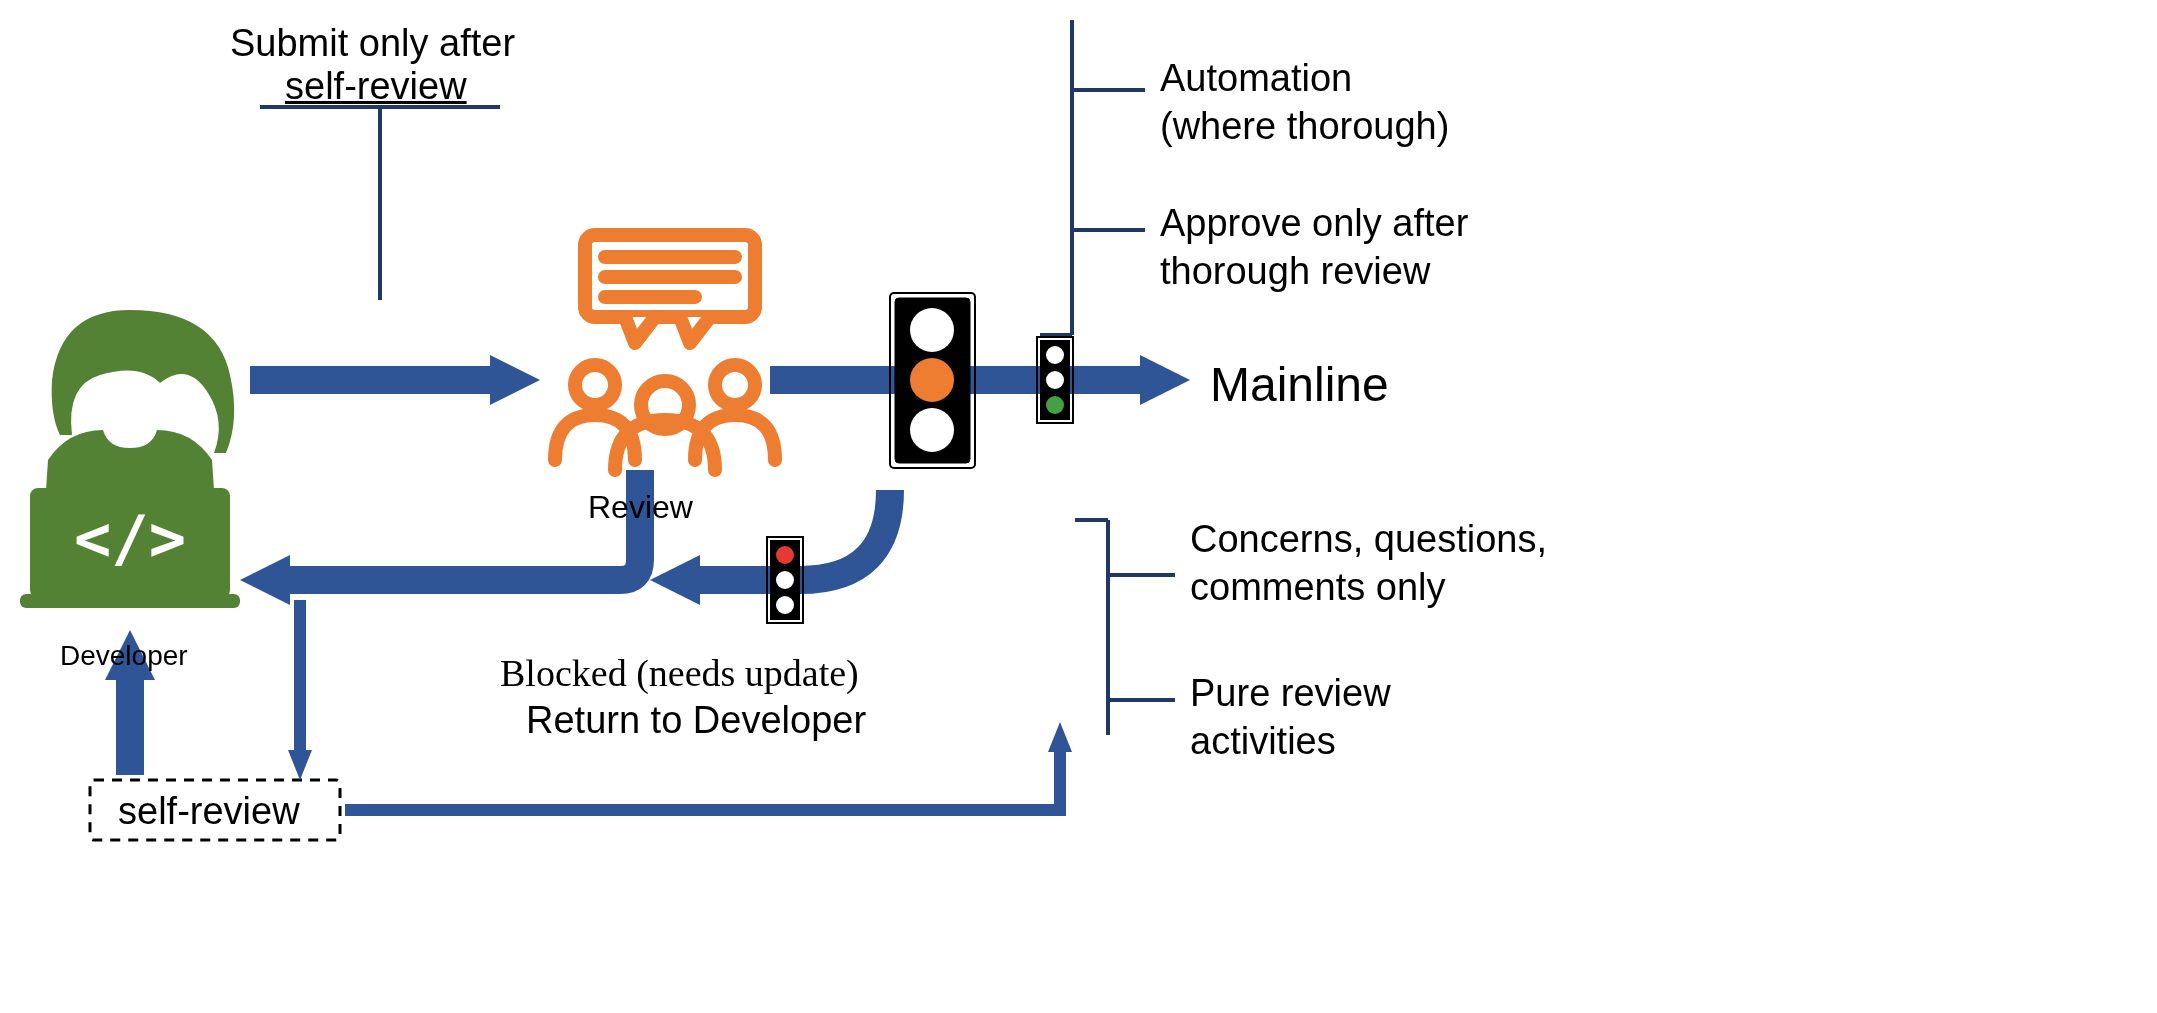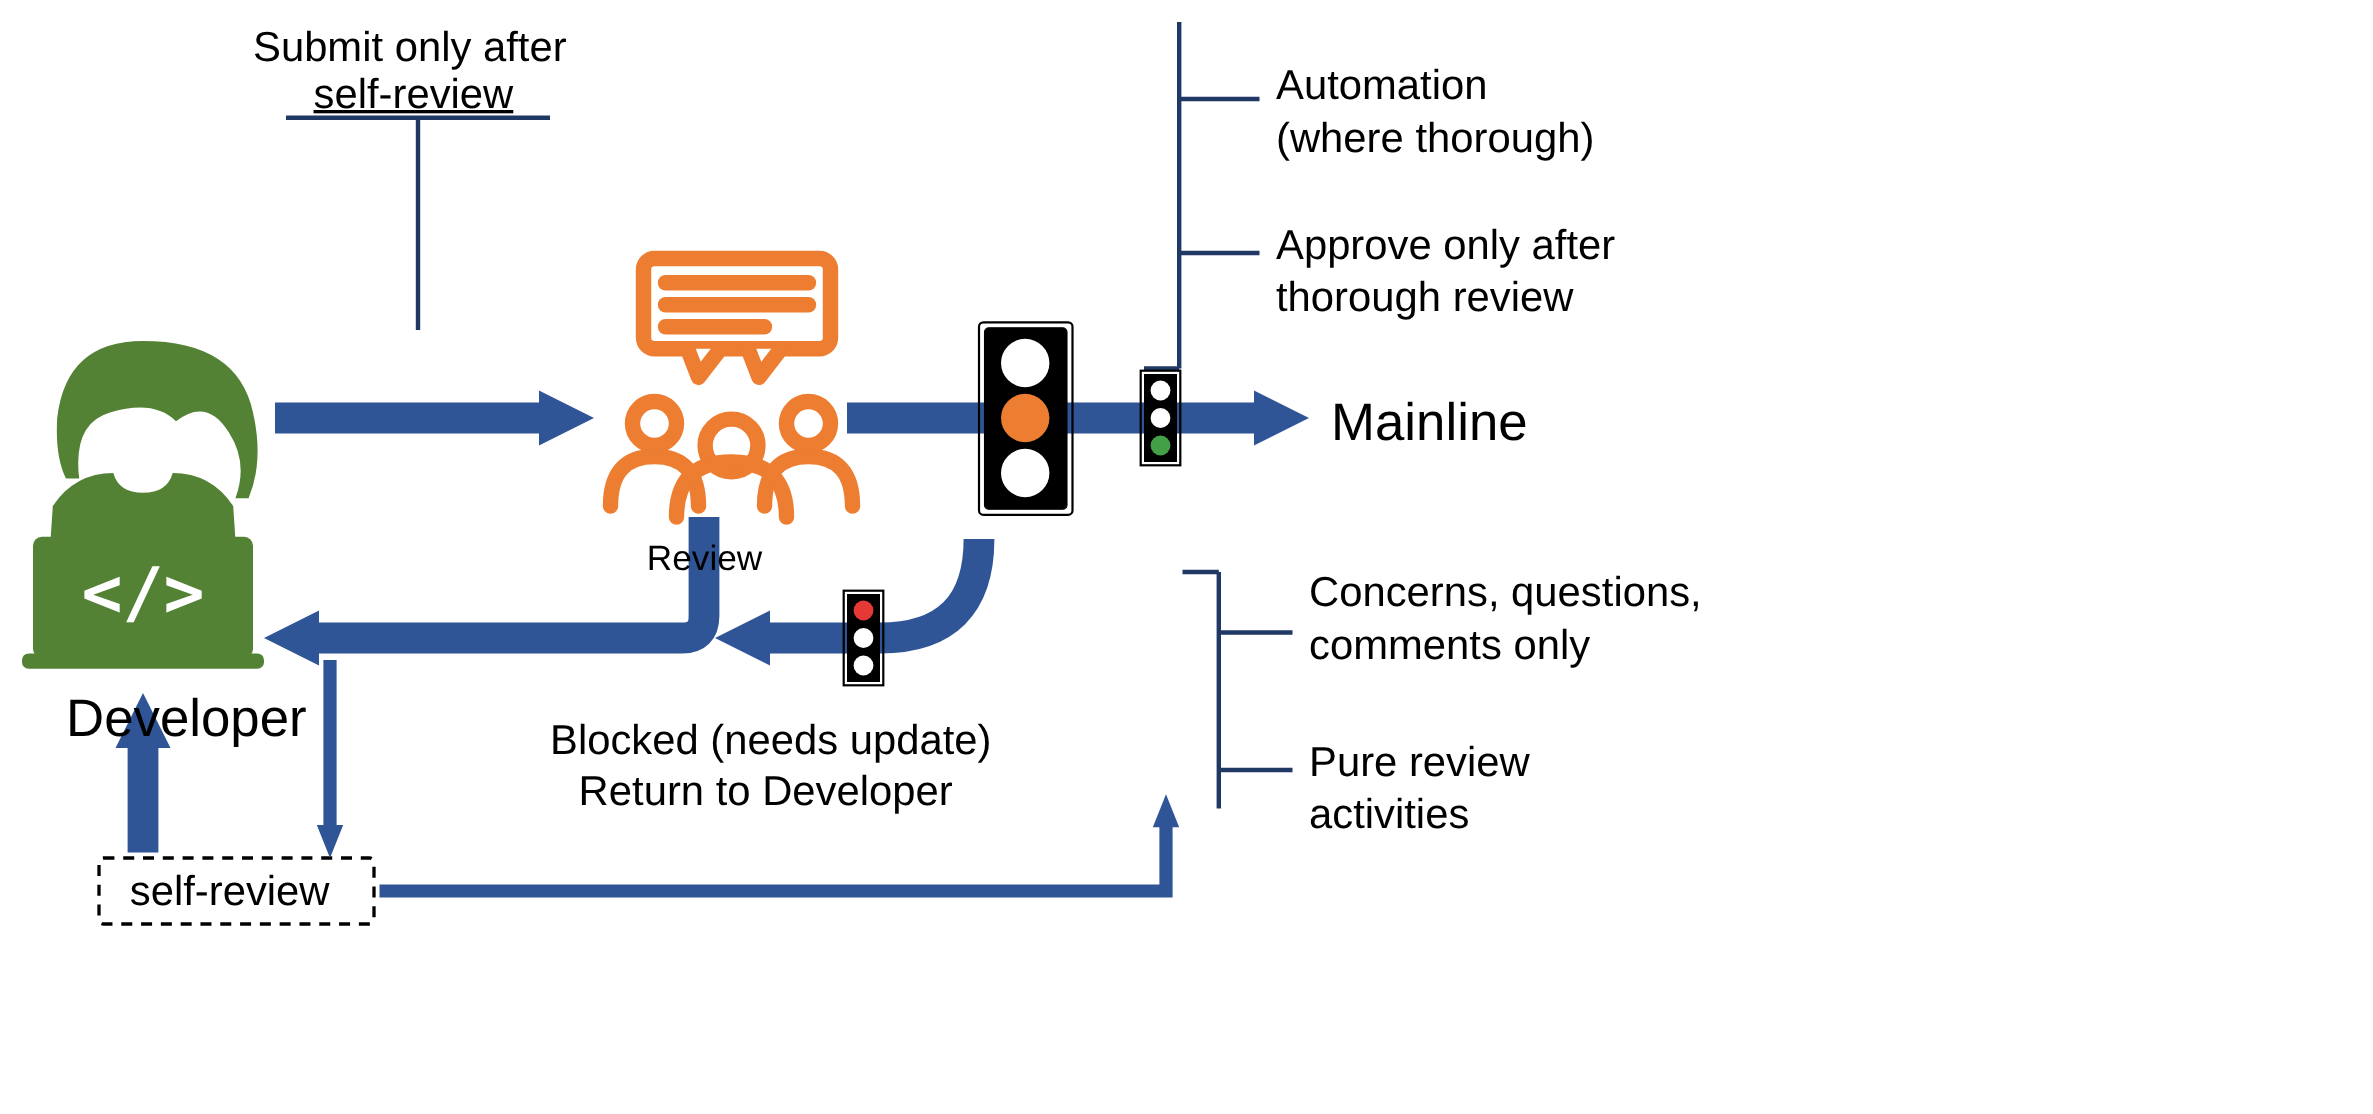--- a/index.html
+++ b/index.html
@@ -173,39 +173,39 @@
     <polygon points="288,750 300,780 312,750" fill="#2F5597"></polygon>
   </g>
 
   <g>
     <path d="M345 810 L1060 810 L1060 740" stroke="#2F5597" stroke-width="12" fill="none"></path>
     <polygon points="1048,752 1060,722 1072,752" fill="#2F5597"></polygon>
   </g>
 
 </svg>
 
-<div class="label" style="left:60px; top:624px; font-size:48px;">Developer</div>
+<div class="label" style="left:60px; top:638px; font-size:28px;">Developer</div>
 
 <div class="label" style="left:230px; top:20px;">Submit only after</div>
 
 <div class="label" style="left:285px; top:63px; text-decoration:underline;">self-review</div>
 
 <div class="label" style="left:118px; top:788px;">self-review</div>
 
 <div class="label" style="left:588px; top:487px; font-size:32px;">Review</div>
 
 <div class="label" style="left:1160px; top:55px; text-align:left;">Automation
 (where thorough)</div>
 
 <div class="label" style="left:1160px; top:200px; text-align:left;">Approve only after
 thorough review</div>
 
 <div class="label" style="left:1210px; top:355px; font-size:48px;">Mainline</div>
 
-<div class="label" style="left:500px; top:650px;">Blocked (needs update)</div>
+<div class="label" style="left:500px; top:650px;font-family:Liberation Serif, serif;">Blocked (needs update)</div>
 
 <div class="label" style="left:526px; top:697px;">Return to Developer</div>
 
 <div class="label" style="left:1190px; top:516px; text-align:left;">Concerns, questions,
 comments only</div>
 
 <div class="label" style="left:1190px; top:670px; text-align:left;">Pure review
 activities</div>
 
 </body></html>

